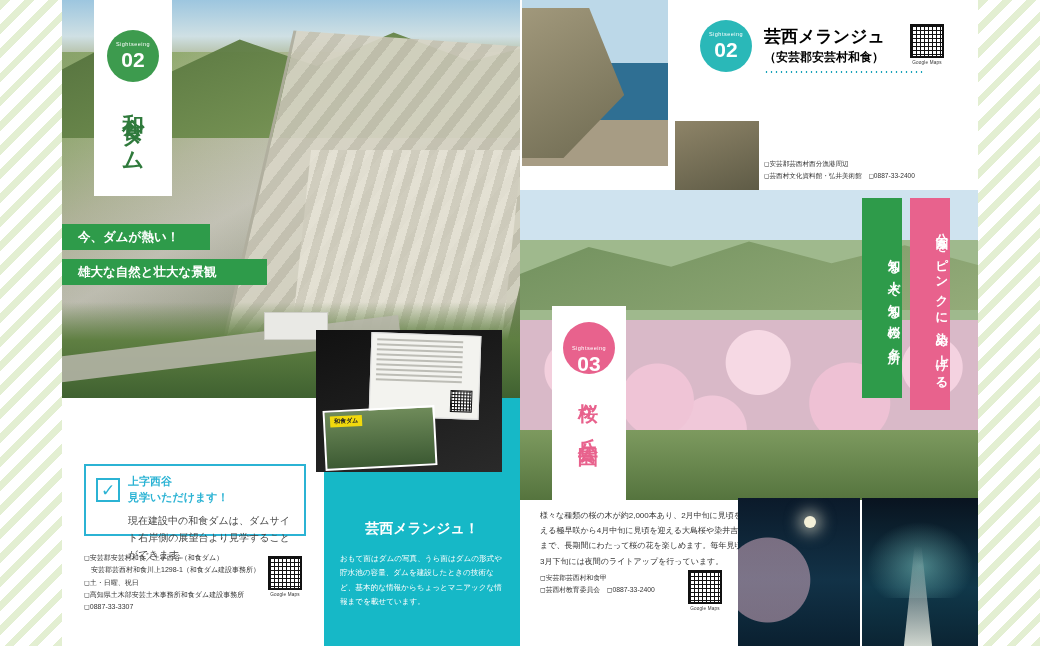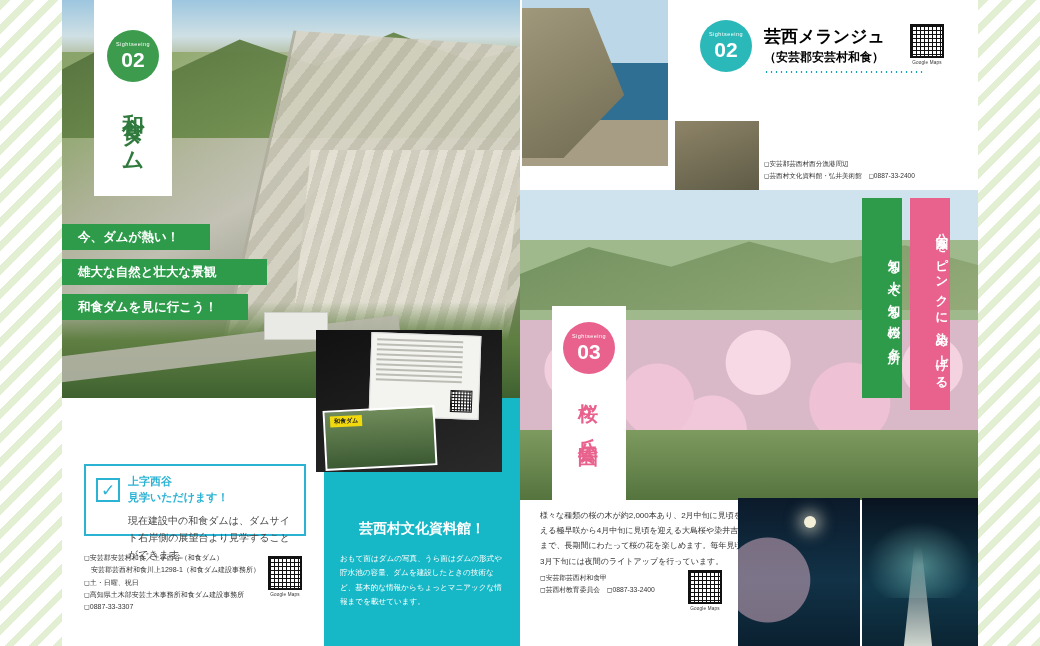--- a/index.html
+++ b/index.html
@@ -84,21 +84,21 @@
     position: absolute; left: 94px; top: 0; width: 78px; height: 196px;
     background: #ffffff;
     z-index: 6;
   }
   .circle-badge {
     width: 52px; height: 52px; border-radius: 50%;
     display:flex; flex-direction: column; align-items:center; justify-content:center;
     color:#fff; line-height:1;
   }
   .circle-green { background:#3d9b4e; }
-  .circle-pink  { background:#e8628d; }
+  .circle-pink  { background:#e8628d;justify-content:flex-end; }
   .circle-teal  { background:#2ab8b8; }
   .badge-kicker { font-size:5.5px; letter-spacing:.5px; margin-bottom:2px; }
   .badge-num { font-size:21px; font-weight:bold; }
 
   .vtitle {
     writing-mode: vertical-rl;
     text-orientation: upright;
     letter-spacing: 5px;
     font-weight: bold;
   }
@@ -348,21 +348,20 @@
         <span class="badge-num">02</span>
       </div>
     </div>
     <div style="display:flex;justify-content:center;">
       <div class="vtitle dam-title">和食ダム</div>
     </div>
   </div>
 
   <div class="tag t2">雄大な自然と壮大な景観</div>
   <div class="tag t1">今、ダムが熱い！</div>
-  <div class="tag t3">和食ダムを見に行こう！</div>
 
 
   <div class="bluebox">
     <div class="chk">✓</div>
     <div class="bt1">
       <div>上字西谷</div>
       <div>見学いただけます！</div>
     </div>
     <div class="bbody">現在建設中の和食ダムは、ダムサイト右岸側の展望台より見学することができます。</div>
   </div>
@@ -393,21 +392,21 @@
       <div class="ln"></div>
         <div class="ln"></div>
         <div class="ln"></div>
       <div class="qrm"></div>
     </div>
     <div class="cardfront">
       <span class="lbl">和食ダム</span>
     </div>
   </div>
 
-  <div class="teal-title">芸西村文化資料館！</div>
+  <div class="teal-title">芸西メランジュ！</div>
   <div class="teal-body">おもて面はダムの写真、うら面はダムの形式や貯水池の容量、ダムを建設したときの技術など、基本的な情報からちょっとマニアックな情報までを載せています。</div>
 
   <div class="mel-photo">
     <div class="cliff"></div>
   </div>
   <div class="mel-photo2"></div>
 
   <div class="mel-badge">
     <div class="circle-badge circle-teal">
       <span class="badge-kicker">Sightseeing</span>

